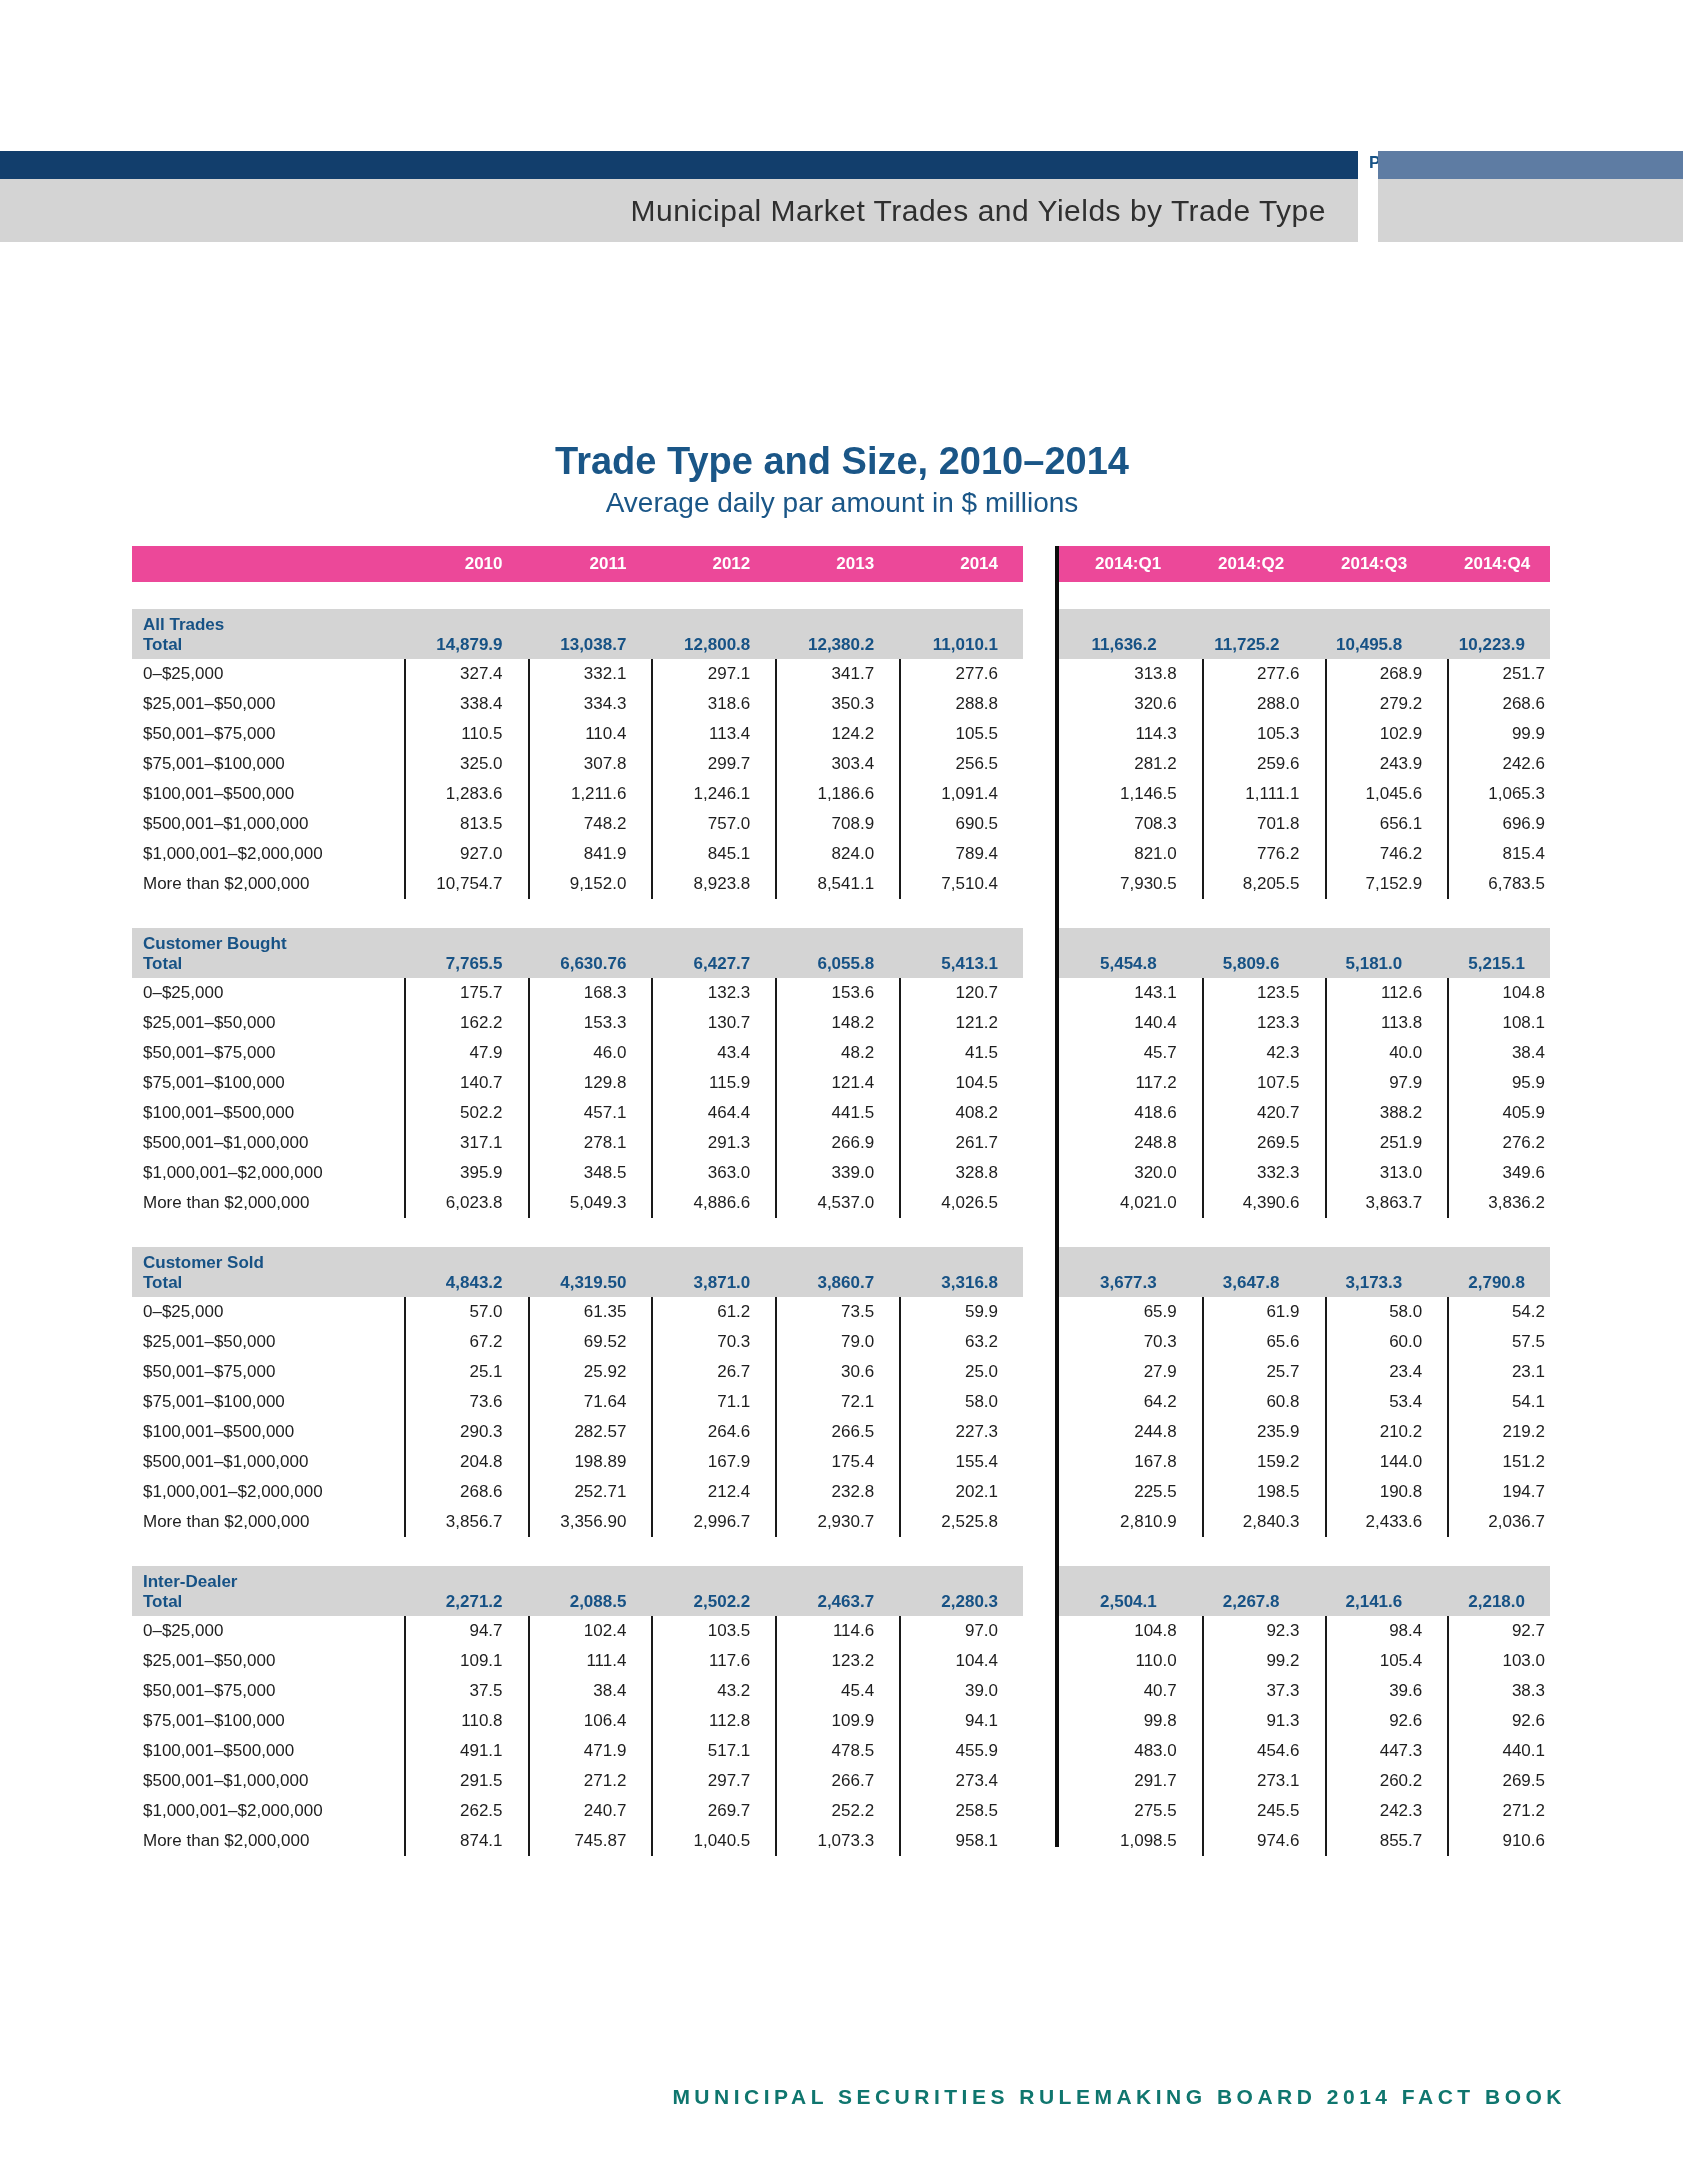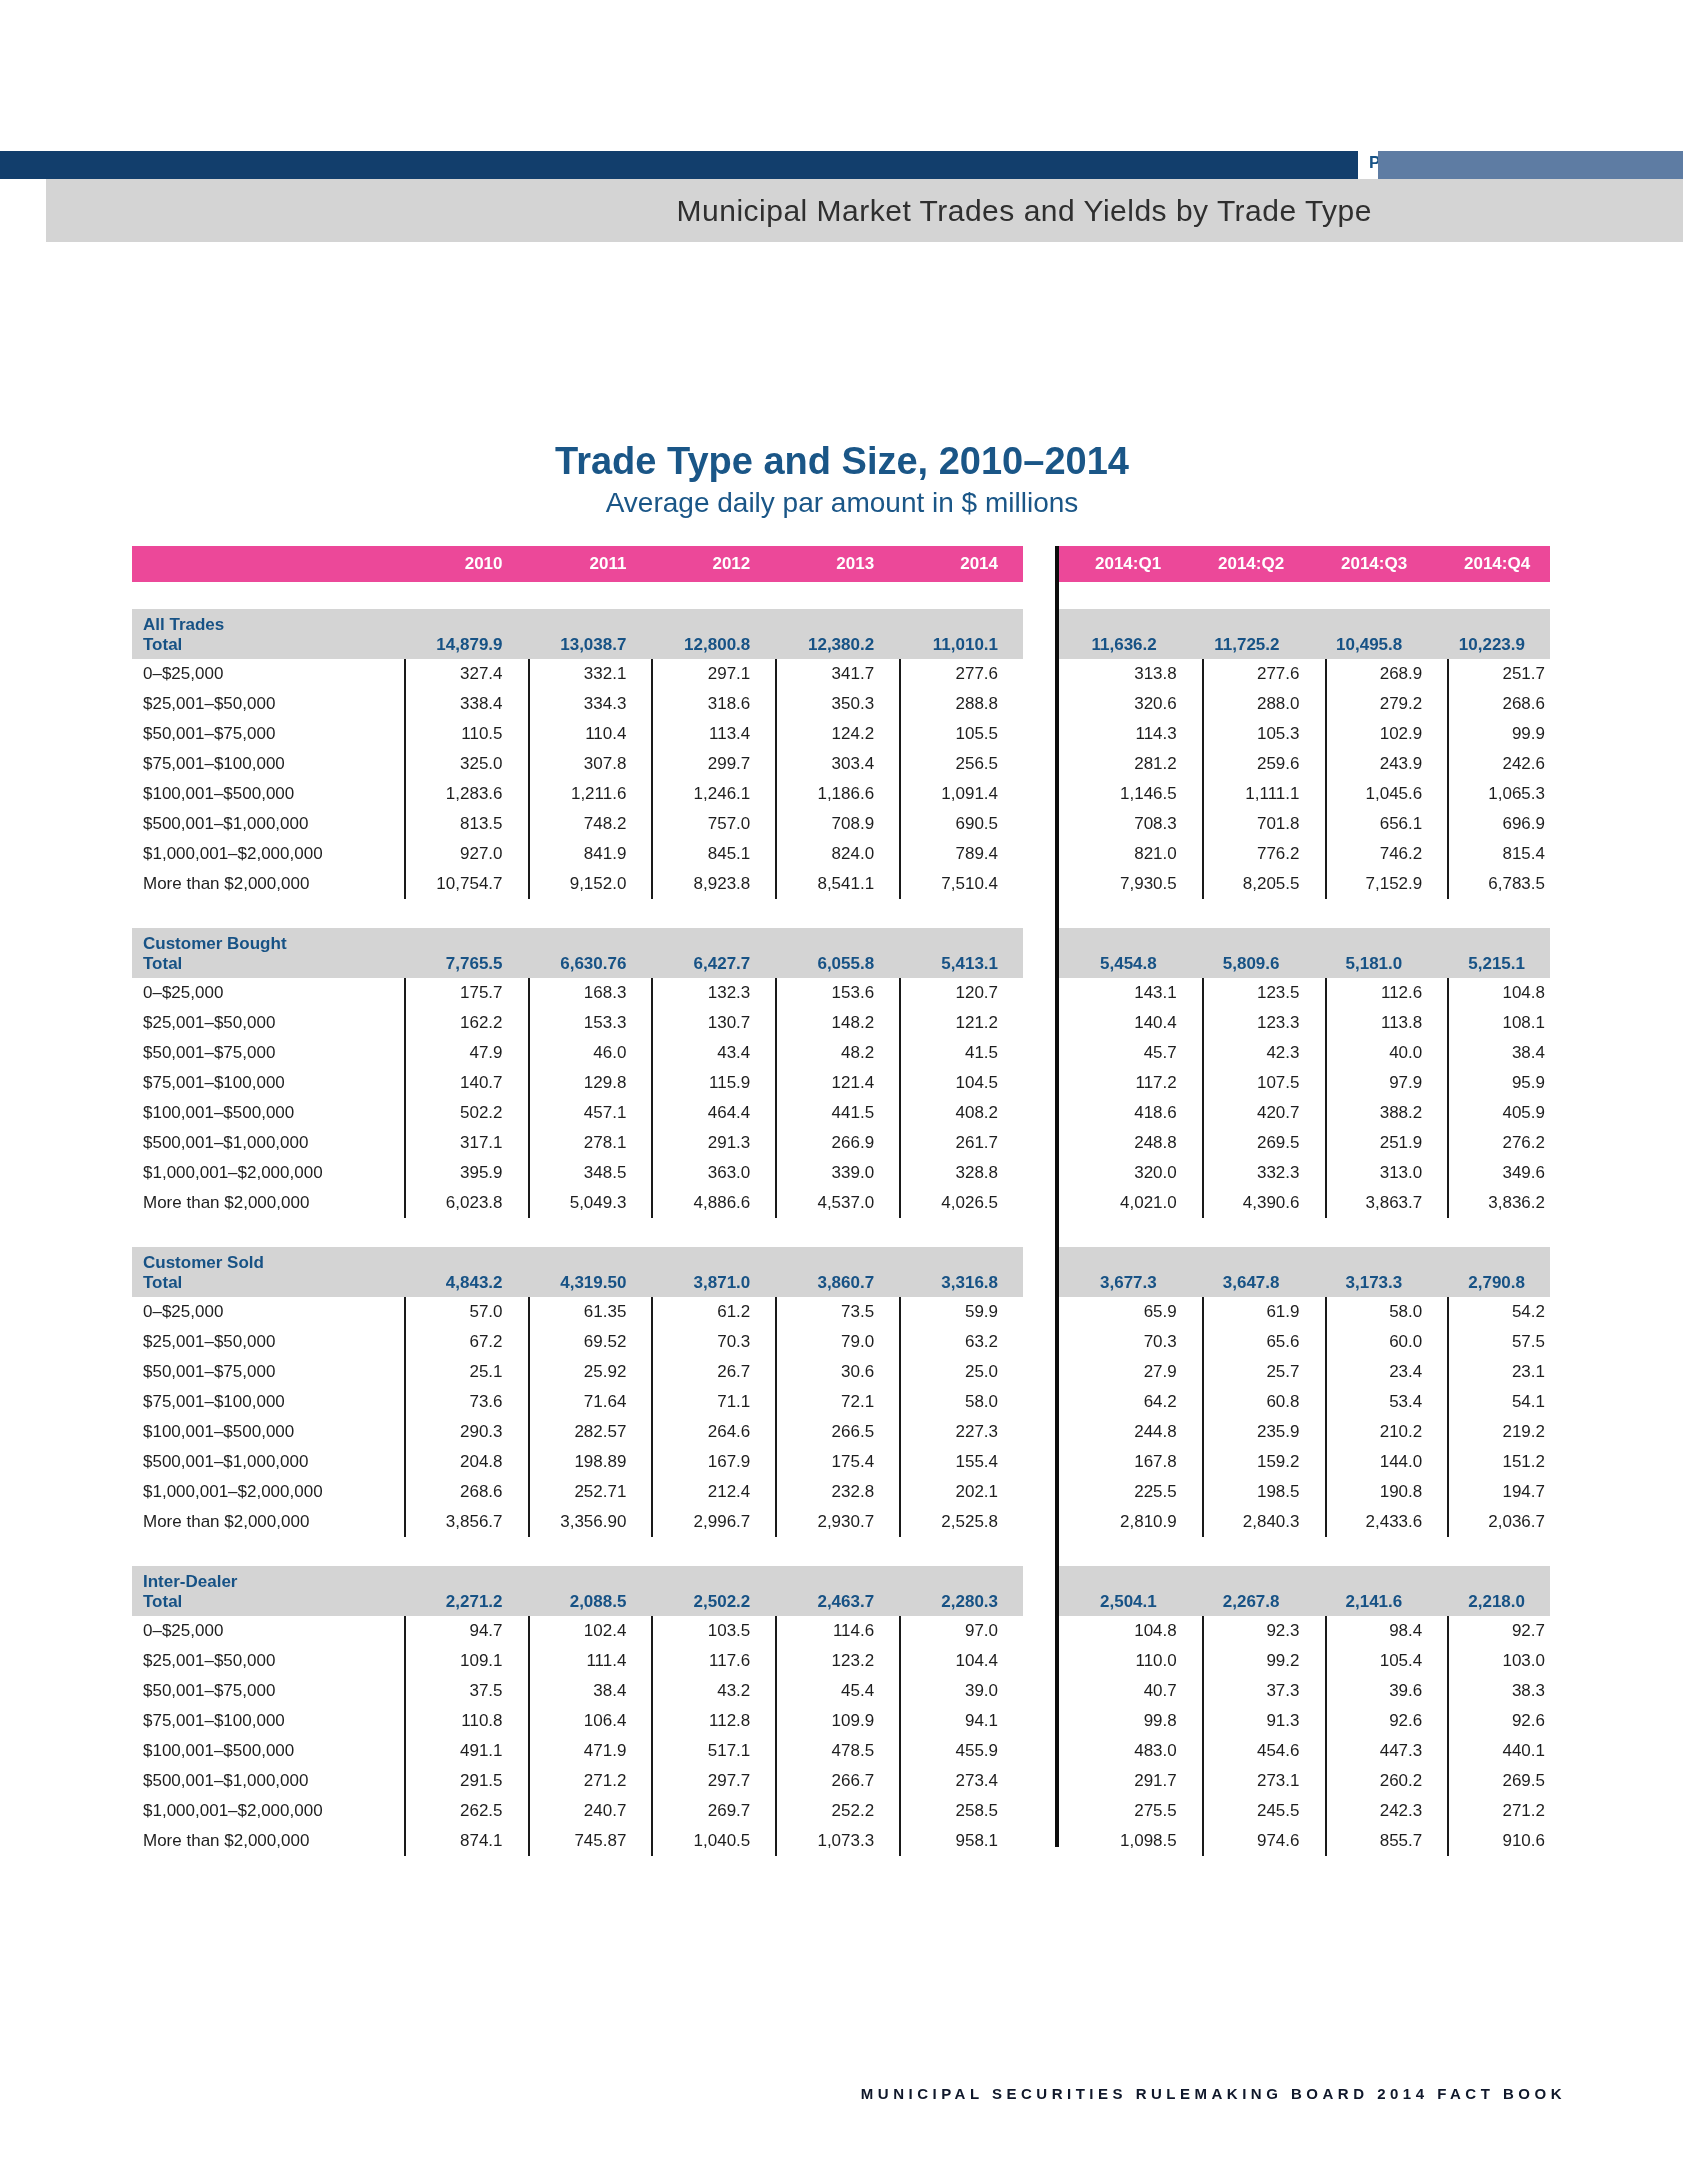--- a/index.html
+++ b/index.html
@@ -10,21 +10,21 @@
     overflow:hidden;
   }
   .page-label{
     position:absolute; top:109px; right:233px;
     font-size:17px; font-weight:bold; letter-spacing:1.5px; color:#175285;margin-top:44px;
   }
   .top-bar{ position:absolute; left:0; top:151px; width:1358px; height:28px; background:#123e6c; }
   .heading-band{
     position:absolute; left:0; top:179px; width:1358px; height:63px; background:#d4d4d4;
     display:flex; align-items:center; justify-content:flex-end; padding-right:32px;
-    font-size:30px; font-weight:300; color:#2f2f2f; letter-spacing:0.5px;margin-left:46px;
+    font-size:30px; font-weight:300; color:#2f2f2f; letter-spacing:0.5px;
   }
   .accent-bar{ position:absolute; left:1378px; top:151px; width:305px; height:28px; background:#5e7ca3; }
   .accent-gray{ position:absolute; left:1378px; top:179px; width:305px; height:63px; background:#d4d4d4; }
 
   .chart-title{
     position:absolute; left:133px; top:440px; width:1418px; text-align:center;
     font-size:38px; font-weight:600; color:#1a5687;
   }
   .chart-subtitle{
     position:absolute; left:133px; top:487px; width:1418px; text-align:center;
@@ -57,21 +57,21 @@
   .cell{ text-align:right; padding-right:25px; }
   .cell-label{ text-align:left; padding-left:11px; width:272px; }
   .data-row{ height:30px; font-size:17px; color:#1e1e1e; line-height:30px;gap:28px; }
   .ycell{ width:124px; border-left:2px solid #1a1a1a; }
   .qcell{ width:123px; }
   .qcell + .qcell{ border-left:2px solid #1a1a1a; }
   .divider{ position:absolute; left:923px; top:0; width:4px; height:1301px; background:#0d0d0d; }
 
   .footer{
     position:absolute; top:2085px; right:117px;
-    font-size:15px; font-weight:bold; letter-spacing:4.5px; color:#0f172a;
+    font-size:21px; font-weight:bold; letter-spacing:4.5px; color:#0f766e;
   }
 </style>
 </head>
 <body>
 
 <div class="page-label">PAGE 44</div>
 <div class="top-bar"></div>
 <div class="heading-band">
   <span>Municipal Market Trades and Yields by Trade Type</span>
 </div>

